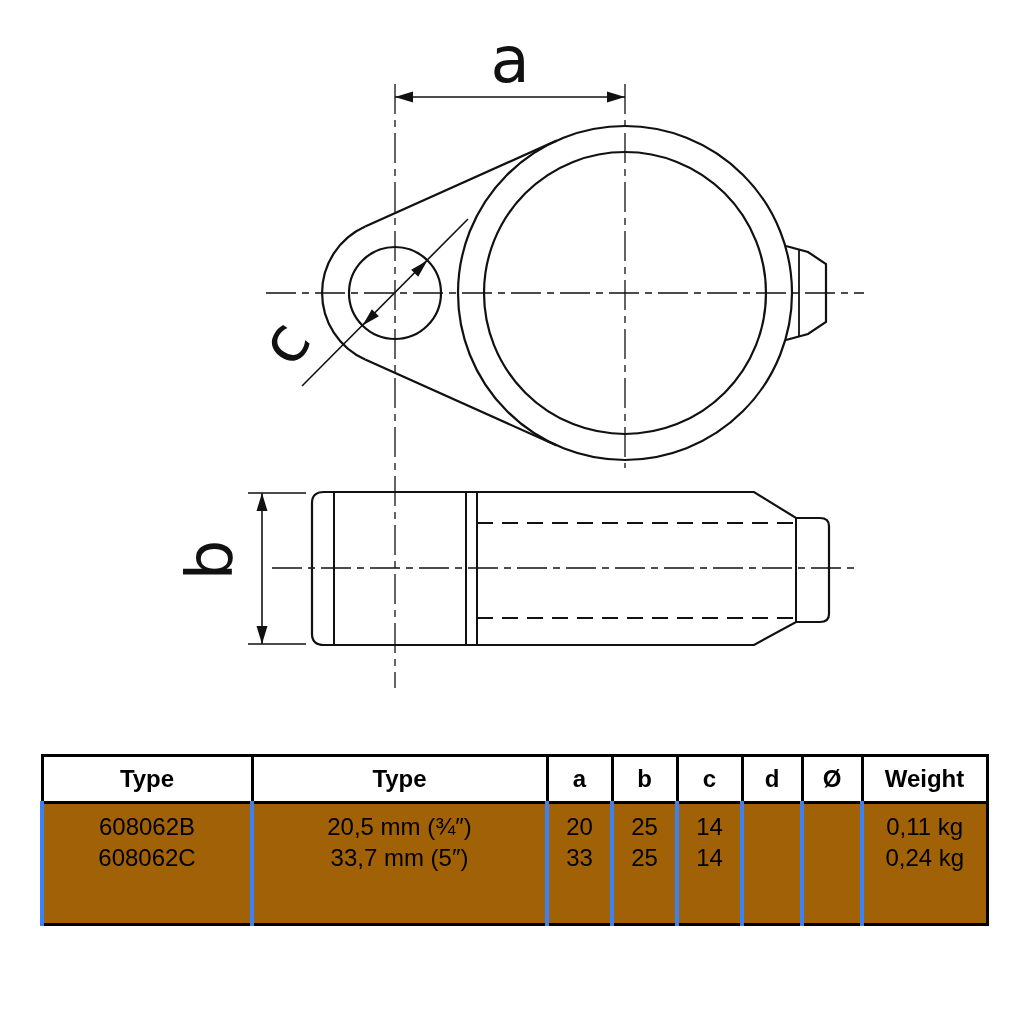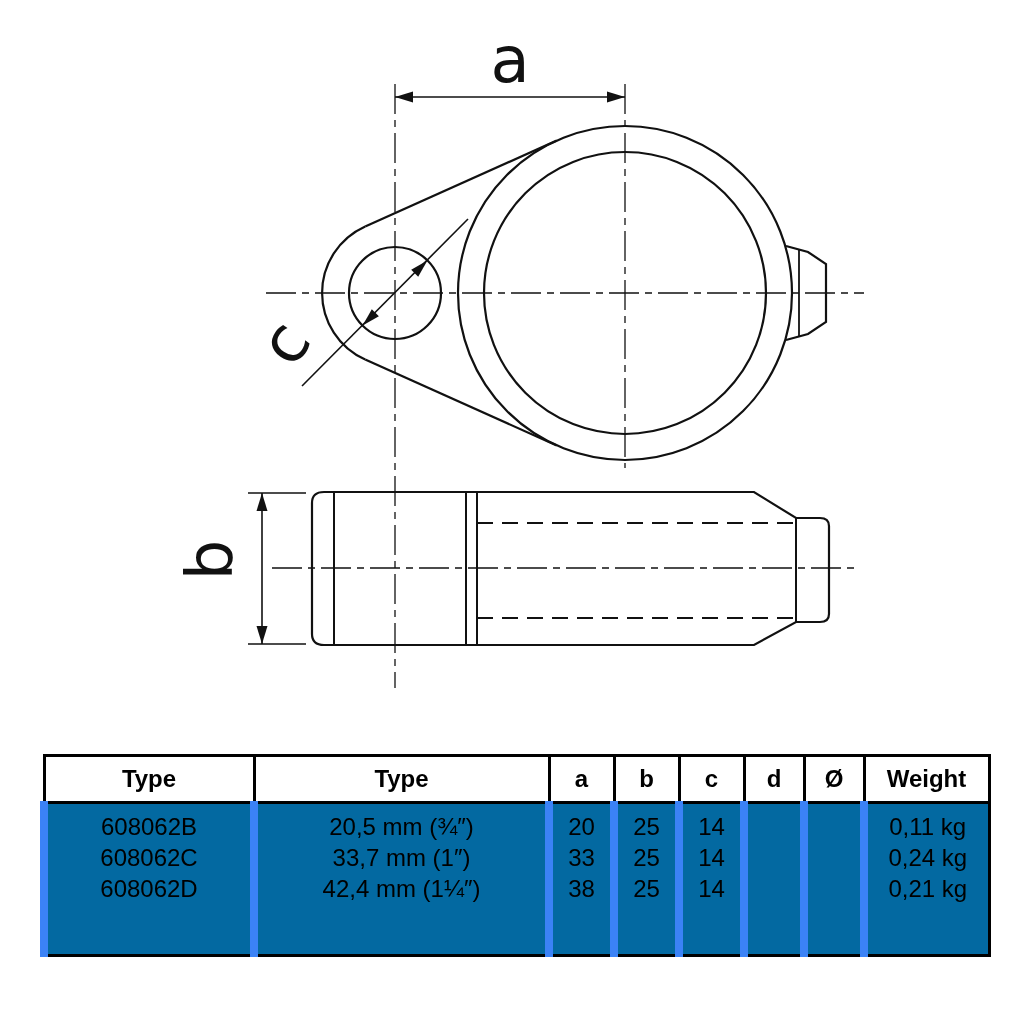--- a/index.html
+++ b/index.html
@@ -38,28 +38,28 @@
     font-size: 24px;
   }
   .spec-table th {
     border: 3px solid #000;
     font-weight: bold;
     padding: 8px 4px;
     text-align: center;
     background: #fff;
   }
   .spec-table td {
-    border-left: 8px solid #3b82f6;
+    border-left: 4px solid #3b82f6;
     border-right: 3px solid #000;
     border-top: none;
     border-bottom: none;
     padding: 1px 6px;
     text-align: center;
     line-height: 29px;
-    background: #0369a1;
+    background: #a16207;
   }
   .spec-table tbody tr:first-child td { padding-top: 8px; }
   .spec-table tr.filler td { height: 48px; }
 </style>
 </head>
 <body>
 
 <div class="page">
 
   <div class="drawing-wrap">
@@ -149,37 +149,27 @@
         <td>20,5 mm (¾″)</td>
         <td>20</td>
         <td>25</td>
         <td>14</td>
         <td></td>
         <td></td>
         <td>0,11 kg</td>
       </tr>
       <tr>
         <td>608062C</td>
-        <td>33,7 mm (1″)</td>
+        <td>33,7 mm (5″)</td>
         <td>33</td>
         <td>25</td>
         <td>14</td>
         <td></td>
         <td></td>
         <td>0,24 kg</td>
-      </tr>
-      <tr>
-        <td>608062D</td>
-        <td>42,4 mm (1¼″)</td>
-        <td>38</td>
-        <td>25</td>
-        <td>14</td>
-        <td></td>
-        <td></td>
-        <td>0,21 kg</td>
       </tr>
       <tr class="filler">
         <td></td>
           <td></td>
         <td></td>
           <td></td>
         <td></td>
           <td></td>
         <td></td>
           <td></td>

